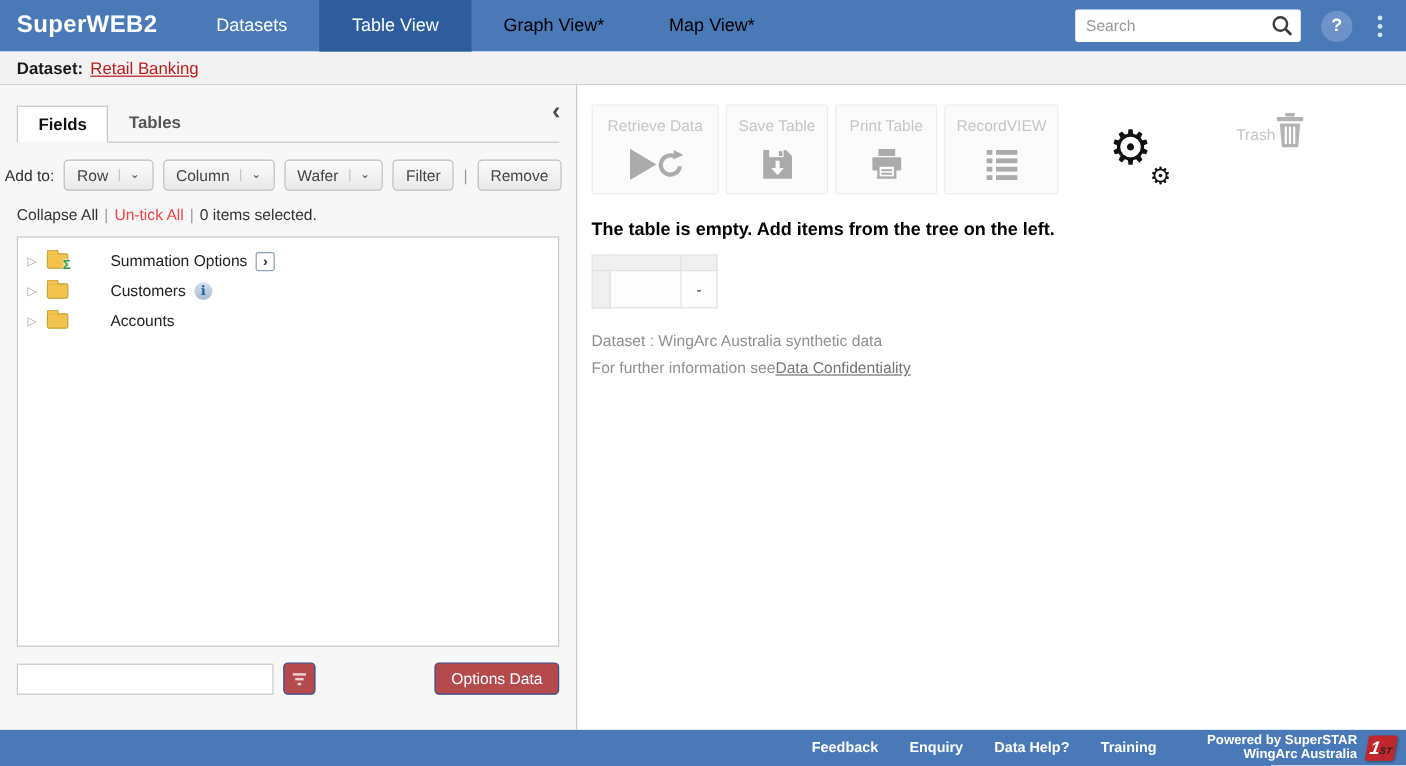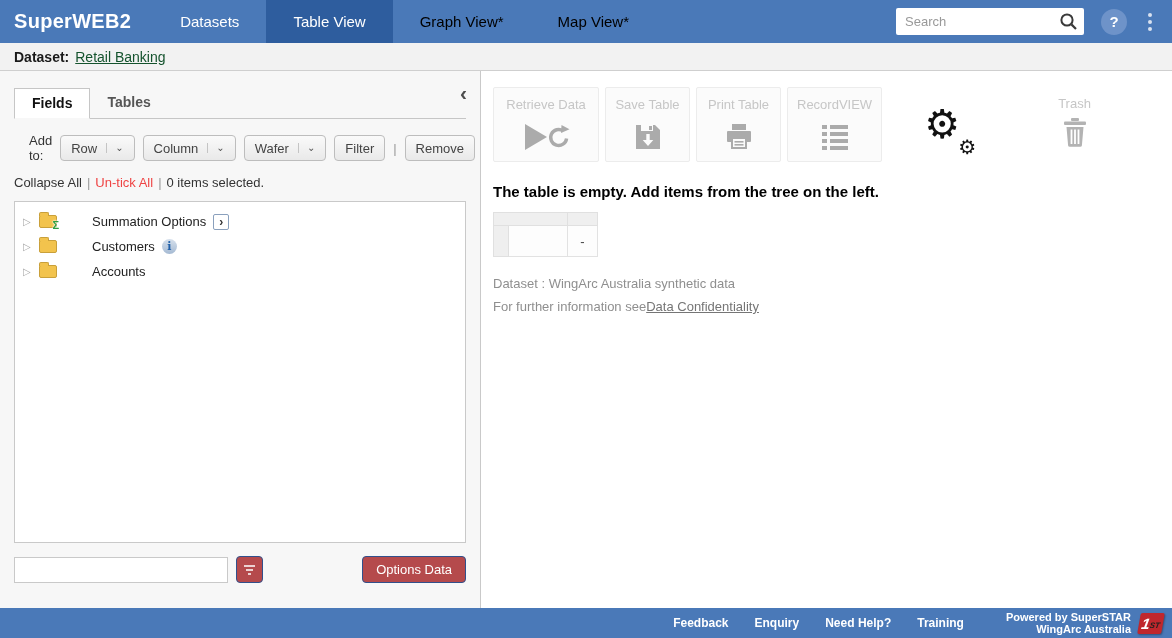--- a/index.html
+++ b/index.html
@@ -16,32 +16,32 @@
   .search-input { width:188px; height:27px; border:none; border-radius:2px; padding:0 30px 0 9px; font-size:13px; color:#333; outline:none; font-family:"Liberation Sans",sans-serif; }
   .search-input::placeholder { color:#999; }
   .search-icon { position:absolute; right:6px; top:4px; cursor:pointer; }
   .help-btn { width:26px; height:26px; border-radius:50%; background:#6e93c9; color:#fff; font-weight:bold; font-size:15px; line-height:26px; text-align:center; margin:0 15px 0 17px; cursor:pointer; }
   .menu-dots { display:flex; flex-direction:column; gap:3px; padding:4px 6px; margin-right:14px; cursor:pointer; }
   .menu-dots i { width:4px; height:4px; border-radius:50%; background:#d9e2f0; }
 
   
   .dataset-bar { height:28px; background:#f2f2f2; border-bottom:1px solid #cfcfcf; display:flex; align-items:center; padding-left:14px; font-size:14px; gap:6px; }
   .dataset-label { font-weight:bold; color:#1a1a1a; }
-  .dataset-link { color:#14532d; text-decoration:underline; cursor:pointer; }
+  .dataset-link { color:#b91c1c; text-decoration:underline; cursor:pointer; }
 
   
   .content { display:flex; height:537px; }
 
   
   .lp { width:481px; background:#f7f7f7; border-right:1px solid #c9c9c9; position:relative; flex:none; }
   .lp-collapse { position:absolute; top:13px; right:13px; font-size:21px; font-weight:bold; color:#4d4d4d; cursor:pointer; line-height:18px; }
   .lp-tabs { margin:17px 14px 0; border-bottom:1px solid #c6c6c6; display:flex; }
   .lp-tab { padding:6px 17px 7px; font-size:14px; font-weight:bold; color:#555; cursor:pointer; }
   .lp-tab.active { background:#fff; border:1px solid #c6c6c6; border-bottom:1px solid #f7f7f7; margin-bottom:-1px; color:#111; }
-  .addto { margin:14px 29px 0; display:flex; align-items:center; font-size:13px; color:#333; gap:8px; }
+  .addto { margin:14px 4px 0; display:flex; align-items:center; font-size:13px; color:#333; gap:8px; }
   .btn { height:26px; border:1px solid #bdbdbd; border-radius:4px; background:linear-gradient(#fafafa,#e9e9e9); color:#444; font-size:13px; display:inline-flex; align-items:center; padding:0 10px; cursor:pointer; white-space:nowrap; }
   .dd .chev { margin-left:9px; padding-left:8px; border-left:1px solid #c4c4c4; font-size:10px; color:#555; line-height:1; }
   .sep { color:#999; }
   .treelinks { margin:12px 14px 0; font-size:13px; color:#333; }
   .tlink { cursor:pointer; }
   .muted { color:#ef4444; }
   .sep2 { color:#999; margin:0 5px; }
   .treebox { margin:11px 14px 0; height:342px; background:#fff; border:1px solid #c9c9c9; padding:7px 8px; }
   .titem { display:flex; align-items:center; height:25px; font-size:13px; color:#222; gap:7px; }
   .expander { color:#a8a8a8; font-size:10px; width:9px; cursor:pointer; }
@@ -61,21 +61,21 @@
 
   
   .rp { flex:1; background:#fff; padding:16px 0 0 12px; overflow:hidden; }
   .toolbar { display:flex; align-items:flex-start; }
   .tbtn { min-width:85px; height:75px; border:1px solid #ececec; border-radius:2px; background:#fbfbfb; margin-right:6px; display:flex; flex-direction:column; align-items:center; padding:0 9px; color:#a9a9a9; cursor:pointer; }
   .tlabel { font-size:13px; color:#c6c6c6; margin-top:9px; white-space:nowrap; }
   .ticon { flex:1; display:flex; align-items:center; }
   .gears { margin:16px 0 0 36px; position:relative; color:#111; width:54px; height:52px; cursor:pointer; }
   .gear-big { font-size:40px; line-height:42px; }
   .gear-small { position:absolute; right:2px; bottom:-2px; font-size:20px; line-height:20px; }
-  .trash { margin-left:80px; display:flex; flex-direction:column; align-items:center; color:#b3b3b3; cursor:pointer;text-align:center; }
+  .trash { margin-left:52px; display:flex; flex-direction:row; align-items:center; color:#b3b3b3; cursor:pointer;text-align:center; }
   .empty-msg { margin-top:21px; font-size:15px; font-weight:bold; color:#000; }
   .mini { border-collapse:collapse; margin-top:12px; }
   .mini td { border:1px solid #e2e2e2; padding:0; font-size:13px; color:#444; background:#fdfdfd; }
   .mini .hdr { background:#efefef; border-color:#e0e0e0; }
   .mini .r1 td { height:13px; }
   .mini .r2 td { height:31px; }
   .dash { text-align:center; }
   .ds-info { margin-top:19px; font-size:13px; color:#8f8f8f; }
   .fi { margin-top:8px; }
   .fi-link { color:#757575; text-decoration:underline; cursor:pointer; }
@@ -283,21 +283,21 @@
     <div class="ds-info fi">
       <span>For further information see</span><span class="fi-link">Data Confidentiality</span>
     </div>
   </div>
 </div>
 
 <div class="footer">
   <div class="flinks">
     <span class="flink">Feedback</span>
     <span class="flink">Enquiry</span>
-    <span class="flink">Need Help?</span>
+    <span class="flink">Data Help?</span>
     <span class="flink">Training</span>
   </div>
   <div class="powered">
     <div>Powered by SuperSTAR</div>
     <div>WingArc Australia</div>
   </div>
   <div class="logo1st">
     <span class="logo1">1</span>
       <span class="logoST">ST</span>
   </div>

